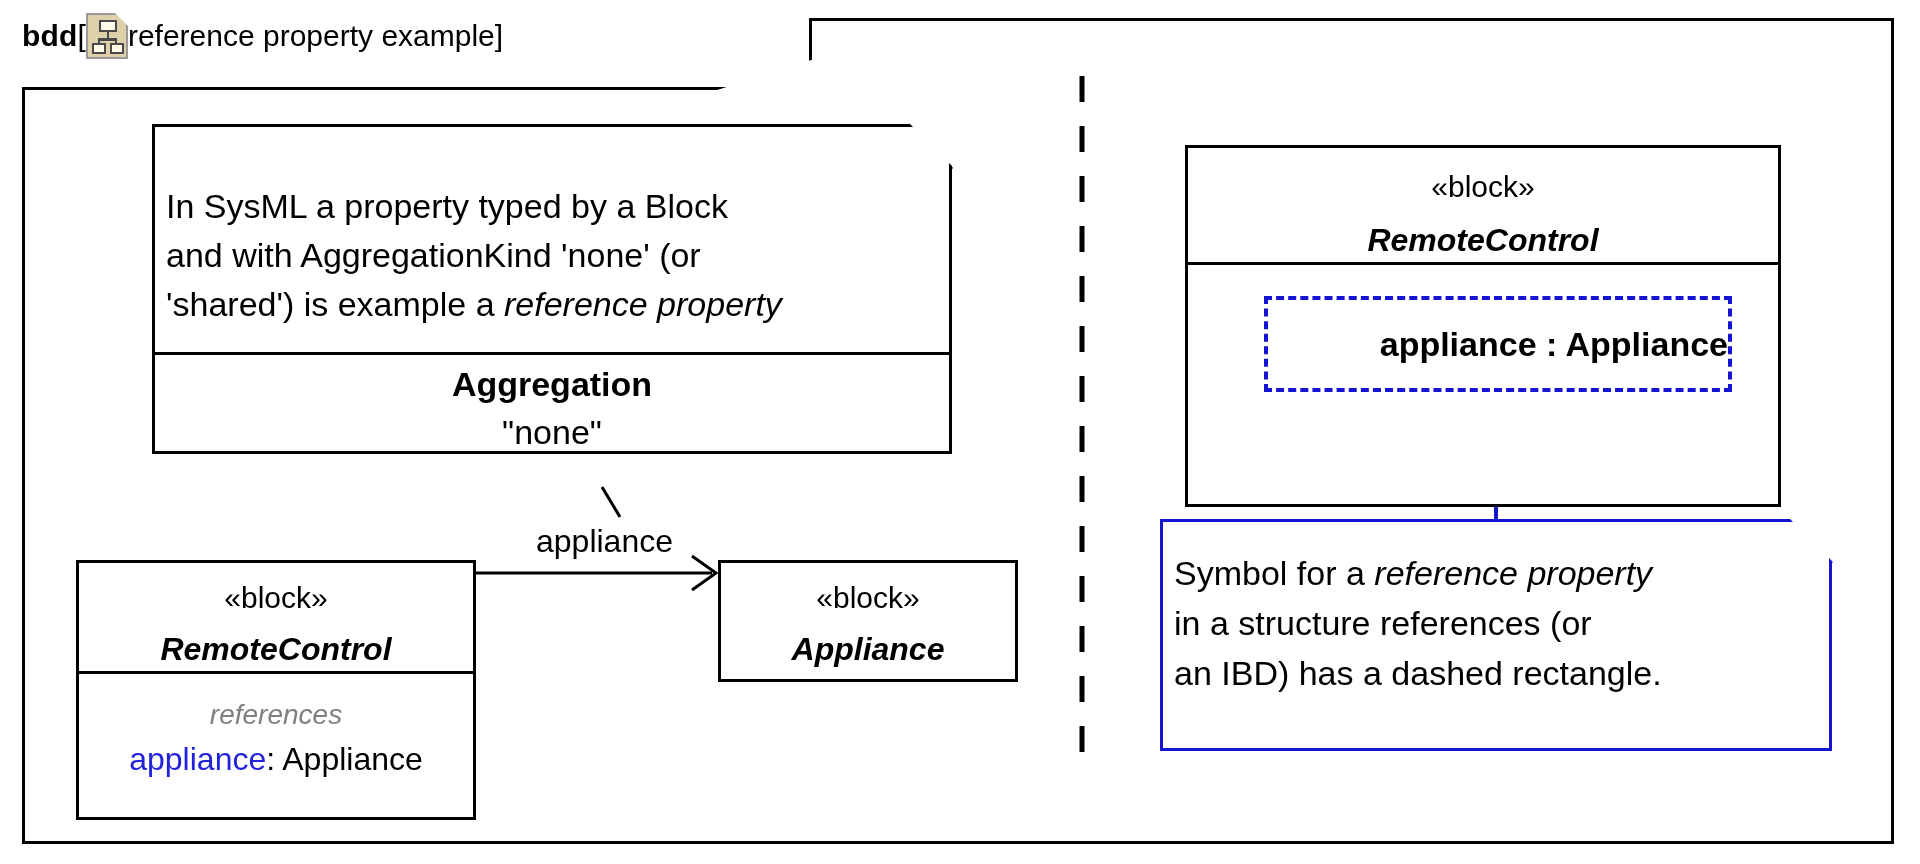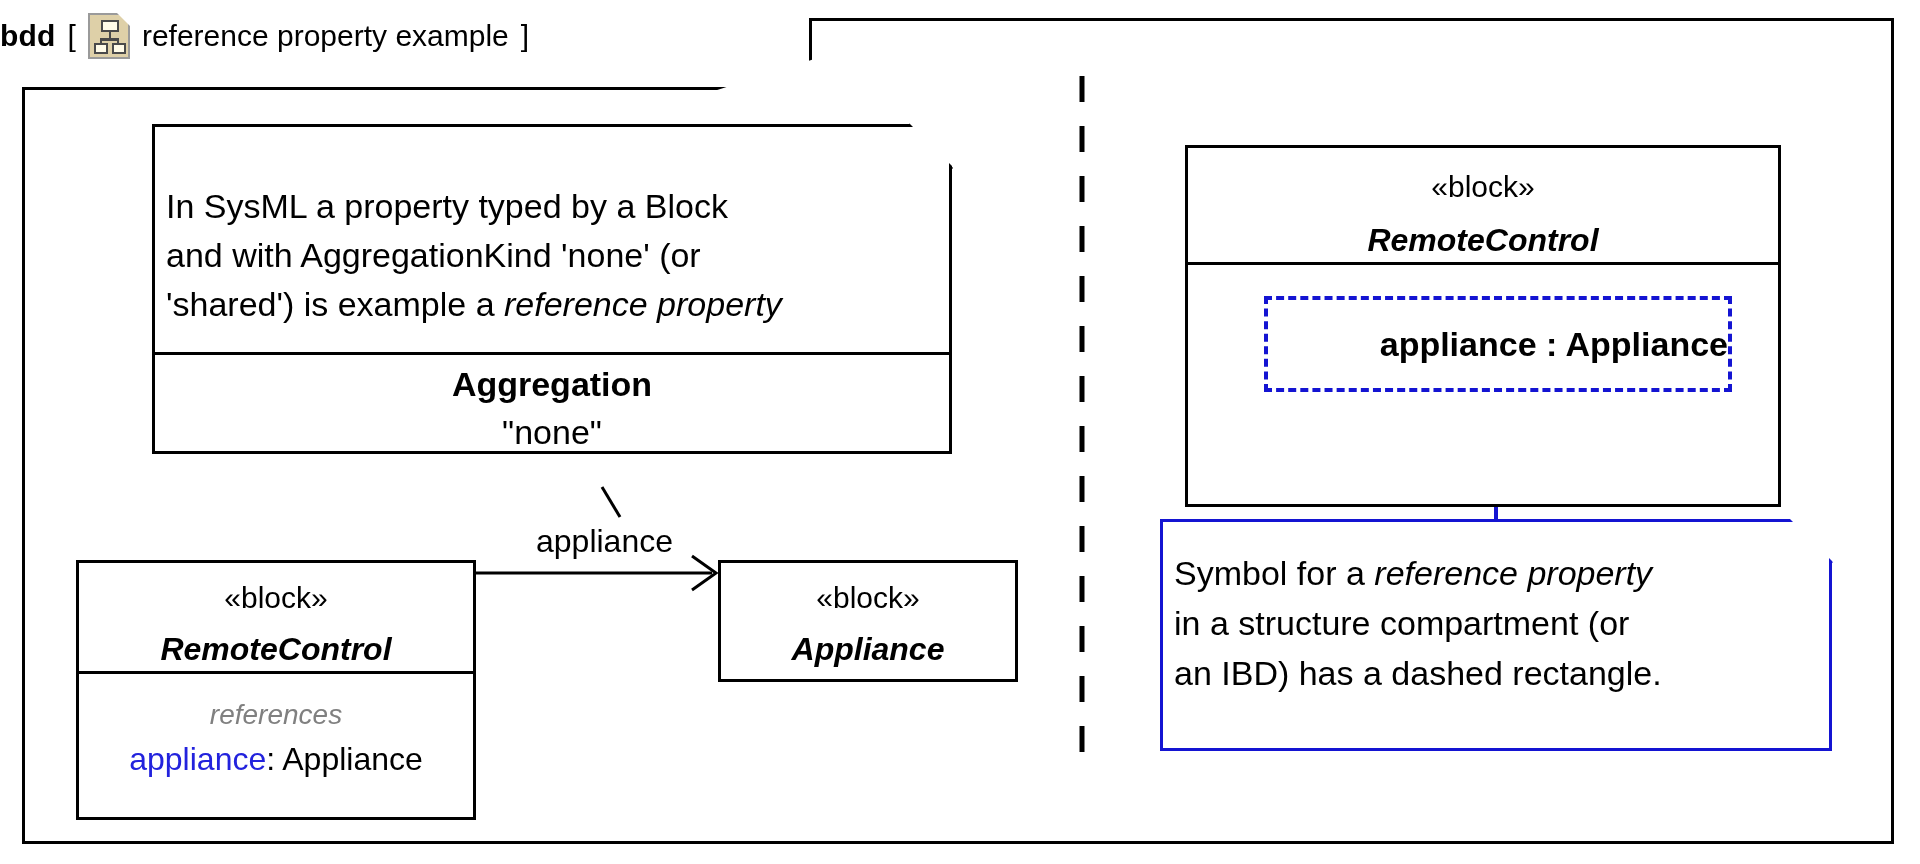--- a/index.html
+++ b/index.html
@@ -15,21 +15,21 @@
   
   .frame-tab{
     position:absolute;left:22px;top:18px;width:790px;height:72px;
     background:#fff;border:3px solid #000;box-sizing:border-box;
     border-top:none;border-left:none;
     clip-path:polygon(0 0,100% 0,100% 58%,88% 100%,0 100%);
     -webkit-clip-path:polygon(0 0,100% 0,100% 58%,88% 100%,0 100%);
   }
   .frame-tab-inner{
     position:absolute;left:0;top:0;width:790px;height:72px;
-    display:flex;align-items:center;gap:12px;box-sizing:border-box;
+    display:flex;align-items:center;gap:0;padding-left:22px;box-sizing:border-box;
   }
   .tab-kind{font-weight:bold;font-size:30px;color:#000;letter-spacing:.2px;}
   .tab-brk{font-size:30px;color:#000;}
   .tab-title{font-size:30px;color:#000;}
 
   
   .bdd-icon{
     position:relative;width:42px;height:46px;flex:0 0 auto;
     background:#ded0a8;border:2px solid #9a9a9a;box-sizing:border-box;
   }
@@ -213,18 +213,18 @@
     <span>appliance : Appliance</span>
   </div>
 
   <div class="note note-right blue">
     <div class="body"></div>
     <div class="fold-cut"></div>
     <div class="txt">
       <div>
         <span>Symbol for a </span><em class="i">reference property</em>
       </div>
-      <div>in a structure compartment (or</div>
+      <div>in a structure references (or</div>
       <div>an IBD) has a dashed rectangle.</div>
     </div>
   </div>
 
 </div>
 
 </body></html>

